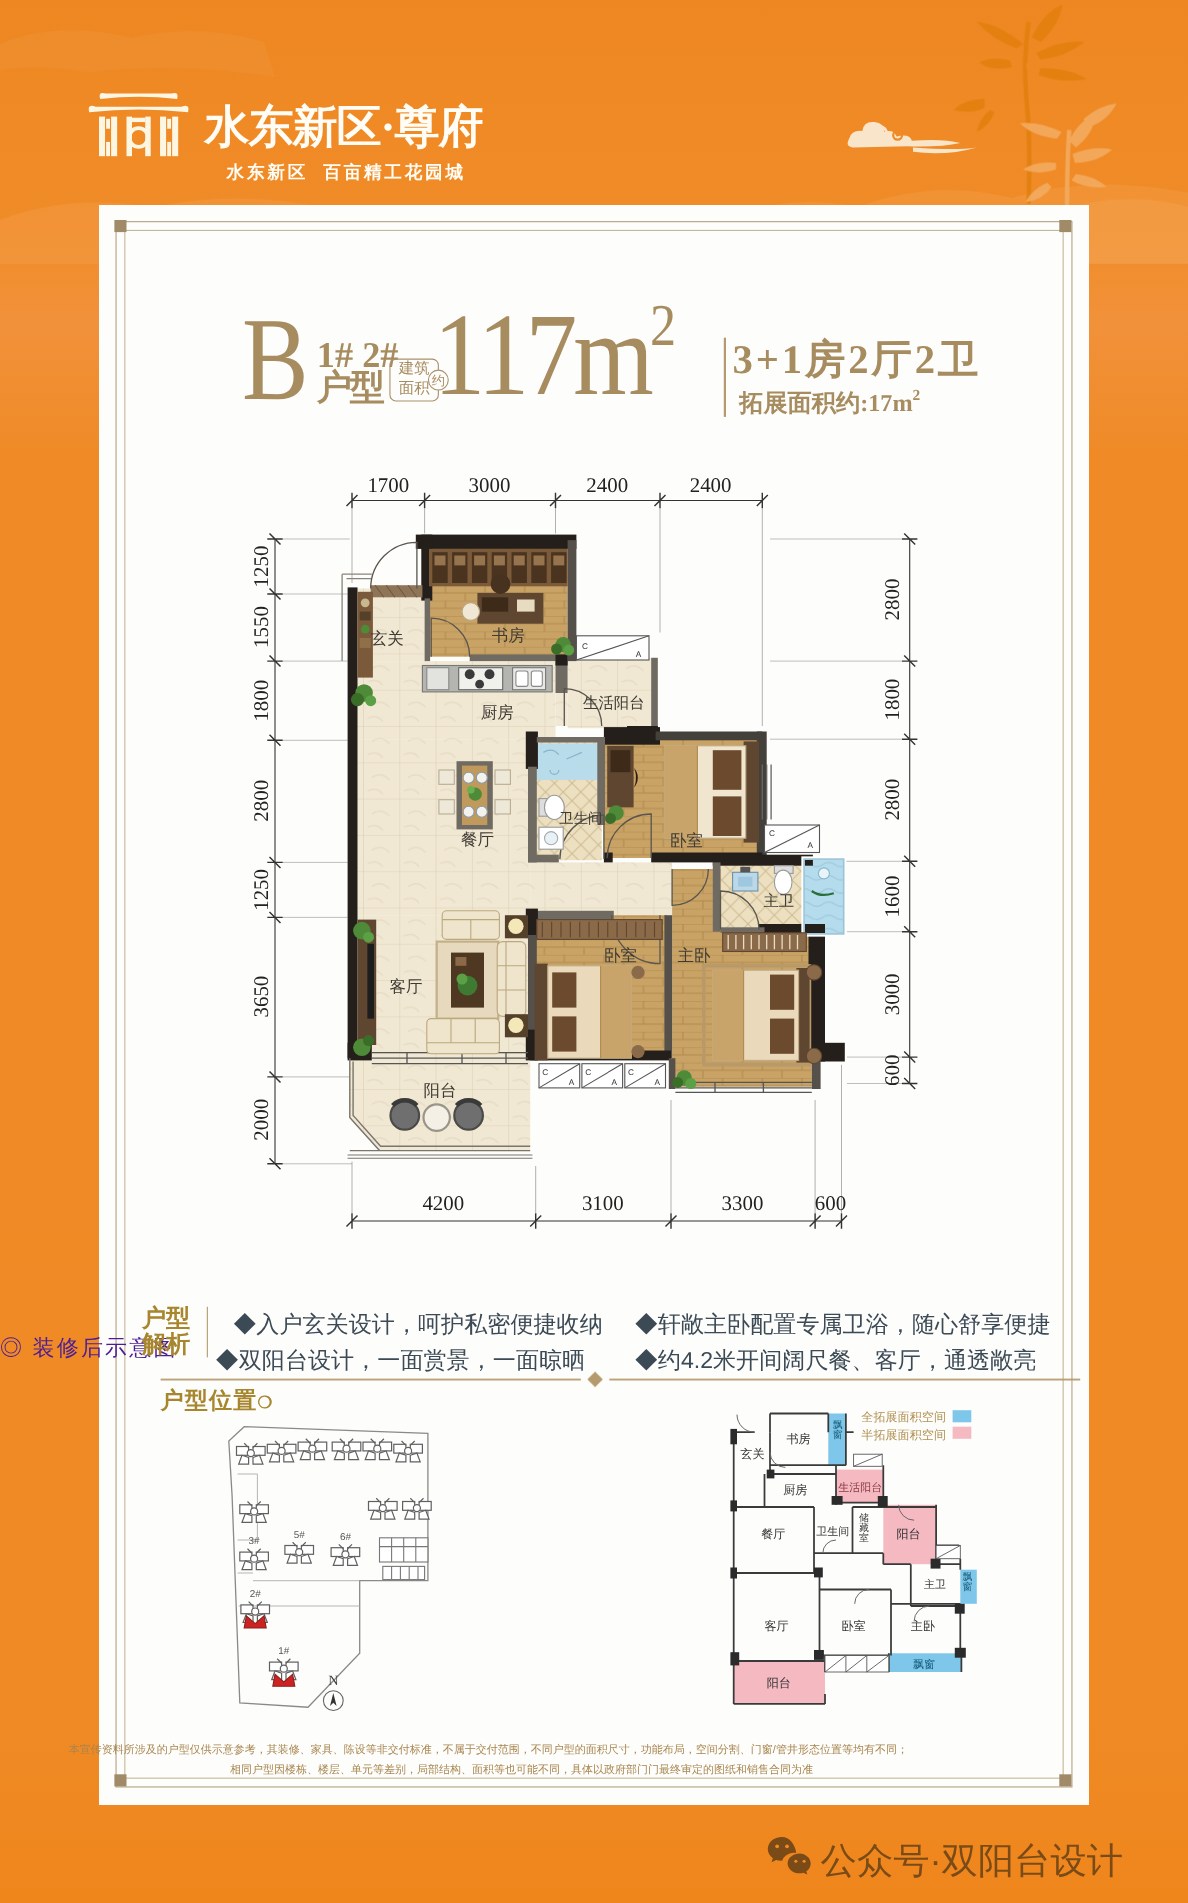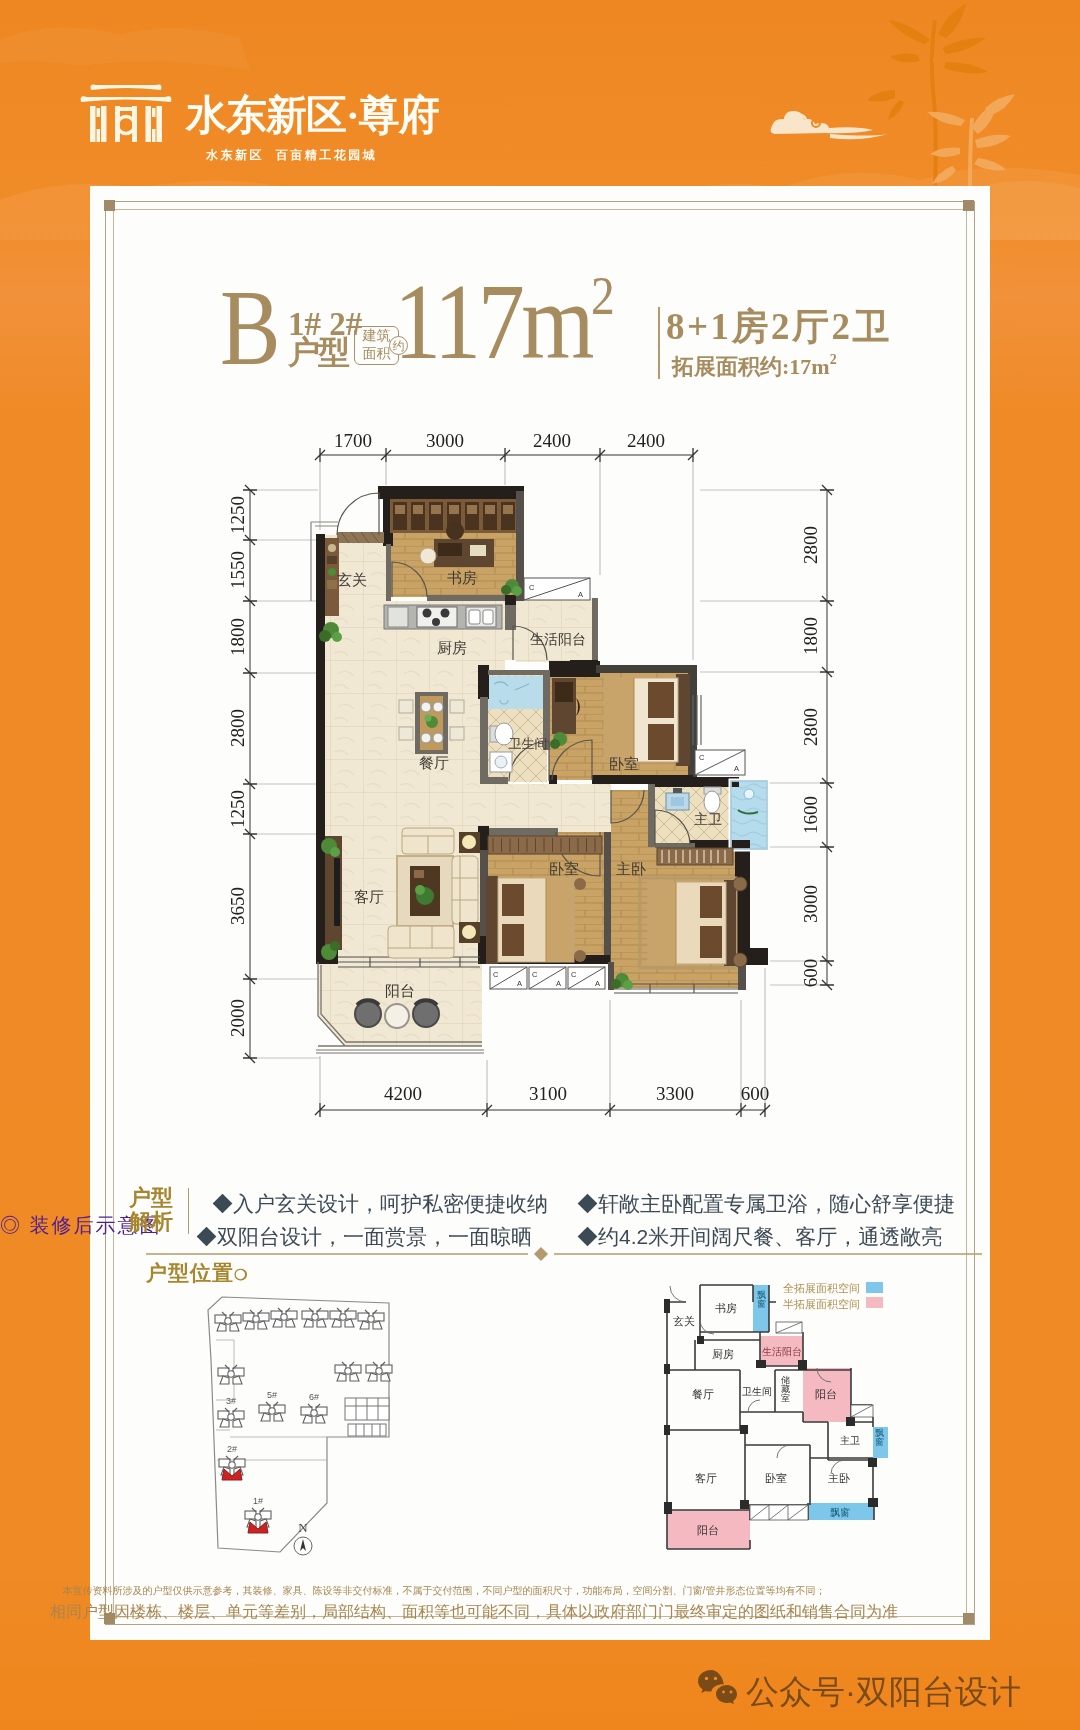--- a/index.html
+++ b/index.html
@@ -63,21 +63,21 @@
       <rect x="74" y="49" width="3.5" height="13"></rect>
 <rect x="37" y="26" width="5" height="36"></rect>
       <rect x="54" y="26" width="5" height="36"></rect>
 <rect x="42" y="27" width="12" height="4"></rect>
 </g>
 <circle cx="48" cy="45" r="8.5" fill="none" stroke="#fdf6e3" stroke-width="3.5"></circle>
 </svg>
 
 <div class="abs serif" style="left:186px;top:88px;font-size:41px;font-weight:bold;color:#fffdf5;letter-spacing:-1px">水东新区·尊府</div>
 
-<div class="abs" style="left:206px;top:147px;font-size:12px;font-weight:bold;color:#fffdf5;letter-spacing:2.5px">水东新区&nbsp;&nbsp;百亩精工花园城</div>
+<div class="abs" style="left:206px;top:147px;font-size:16px;font-weight:bold;color:#fffdf5;letter-spacing:2.5px">水东新区&nbsp;&nbsp;百亩精工花园城</div>
 
 <div class="abs" style="left:90px;top:186px;width:900px;height:1454px;background:#fdfdfb"></div>
 
 <div class="abs" style="left:105px;top:201px;width:868px;height:1422px;border:1px solid #b3a283"></div>
 
 <div class="abs" style="left:113px;top:209px;width:852px;height:1406px;border:1px solid #c5b69a"></div>
 
 <div class="abs" style="left:104px;top:200px;width:11px;height:11px;background:#a08a67"></div>
 <div class="abs" style="left:963px;top:200px;width:11px;height:11px;background:#a08a67"></div>
 <div class="abs" style="left:104px;top:1613px;width:11px;height:11px;background:#a08a67"></div>
@@ -90,21 +90,21 @@
 <div class="abs serif gold" style="left:288px;top:331px;font-size:32px;font-weight:bold;letter-spacing:-2px">户型</div>
 
 <div class="abs gold" style="left:354px;top:326px;width:43px;height:37px;border:1px solid #ab906a;border-radius:6px;font-size:14px;font-weight:normal;text-align:center;line-height:18px;font-family:'Liberation Serif',serif">建筑<br>面积</div>
 
 <div class="abs gold" style="left:389px;top:336px;width:17px;height:17px;border:1px solid #ab906a;border-radius:50%;background:#fdfdfb;font-size:12px;text-align:center;line-height:18px;font-family:'Liberation Serif',serif">约</div>
 
 <div class="abs serif gold" style="left:394px;top:269px;font-size:107px;line-height:1;letter-spacing:-4px;transform:scale(0.88,1);transform-origin:left top">117m<span style="font-size:54px;vertical-align:44px;letter-spacing:0">2</span></div>
 
 <div class="abs" style="left:658px;top:307px;width:2px;height:72px;background:#b49a6e"></div>
 
-<div class="abs serif gold" style="left:666px;top:302px;font-size:37px;font-weight:bold;letter-spacing:2.5px">8+1房2厅2卫</div>
+<div class="abs serif gold" style="left:666px;top:302px;font-size:37px;font-weight:bold;letter-spacing:2.5px">3+1房2厅2卫</div>
 
 <div class="abs serif gold" style="left:672px;top:352px;font-size:22px;font-weight:bold">拓展面积约:17m<span style="font-size:14px;vertical-align:10px">2</span></div>
 <svg class="abs" style="left:225px;top:420px" width="740" height="700" viewBox="225 420 740 700">
 <defs>
 <pattern id="tile" width="33" height="33" patternUnits="userSpaceOnUse">
 <rect width="33" height="33" fill="#f1e8d4"></rect>
 <path d="M0,0 H33 M0,0 V33" stroke="#ddcfb2" stroke-width="1" fill="none"></path>
 <path d="M8,14 q8,-6 16,2 M4,26 q9,-4 14,3" stroke="#e7dcc5" stroke-width="1.3" fill="none"></path>
 </pattern>
 <pattern id="brick" width="36" height="14" patternUnits="userSpaceOnUse">
@@ -634,21 +634,21 @@
 
 <svg class="abs" style="left:130px;top:1246px" width="860" height="16" viewBox="0 0 860 16">
 <path d="M16,8 H398 M424,8 H852" stroke="#b49a6e" stroke-width="1.5"></path>
 <path d="M411,1 L418,8 L411,15 L404,8 Z" fill="#b49a6e"></path>
 </svg>
 
 <div class="abs" style="left:146px;top:1259px;font-size:21px;font-weight:bold;color:#a8862e;letter-spacing:1px">户型位置<span style="font-size:15px">❍</span></div>
 
 <div class="abs" style="left:0;top:1584px;width:888px;text-align:center;font-size:10px;color:#a8854f">本宣传资料所涉及的户型仅供示意参考，其装修、家具、陈设等非交付标准，不属于交付范围，不同户型的面积尺寸，功能布局，空间分割、门窗/管井形态位置等均有不同；</div>
 
-<div class="abs" style="left:0;top:1602px;width:948px;text-align:center;font-size:16px;color:#a8854f">相同户型因楼栋、楼层、单元等差别，局部结构、面积等也可能不同，具体以政府部门门最终审定的图纸和销售合同为准</div>
+<div class="abs" style="left:0;top:1602px;width:948px;text-align:center;font-size:10px;color:#a8854f">相同户型因楼栋、楼层、单元等差别，局部结构、面积等也可能不同，具体以政府部门门最终审定的图纸和销售合同为准</div>
 
 <svg class="abs" style="left:697px;top:1668px" width="42" height="36" viewBox="0 0 42 36">
 <g fill="#7b4b17">
 <path d="M14,2 C6.5,2 1,7 1,13 c0,3.4 1.8,6.3 4.6,8.3 l-1.2,3.7 4.2,-2.1 c1.4,0.4 2.9,0.6 4.4,0.6 0.5,0 1,-0 1.5,-0.1 C14,22 17,17.5 23,16.5 c0.6,-0.1 1.3,-0.2 2,-0.2 0.6,0 1.2,0 1.8,0.1 C26,9 20.6,2 14,2 Z"></path>
 <path d="M30,17 c-6,0 -11,4 -11,9 0,5 5,9 11,9 1.2,0 2.4,-0.2 3.5,-0.5 l3.5,1.8 -1,-3.1 c2.4,-1.6 4,-4.1 4,-7.2 0,-5 -5,-9 -10,-9 Z"></path>
 </g>
 <circle cx="9.5" cy="10.5" r="1.7" fill="#ef8a25"></circle>
 <circle cx="18.5" cy="10.5" r="1.7" fill="#ef8a25"></circle>
 <circle cx="26.5" cy="24" r="1.4" fill="#ef8a25"></circle>
 <circle cx="34" cy="24" r="1.4" fill="#ef8a25"></circle>

